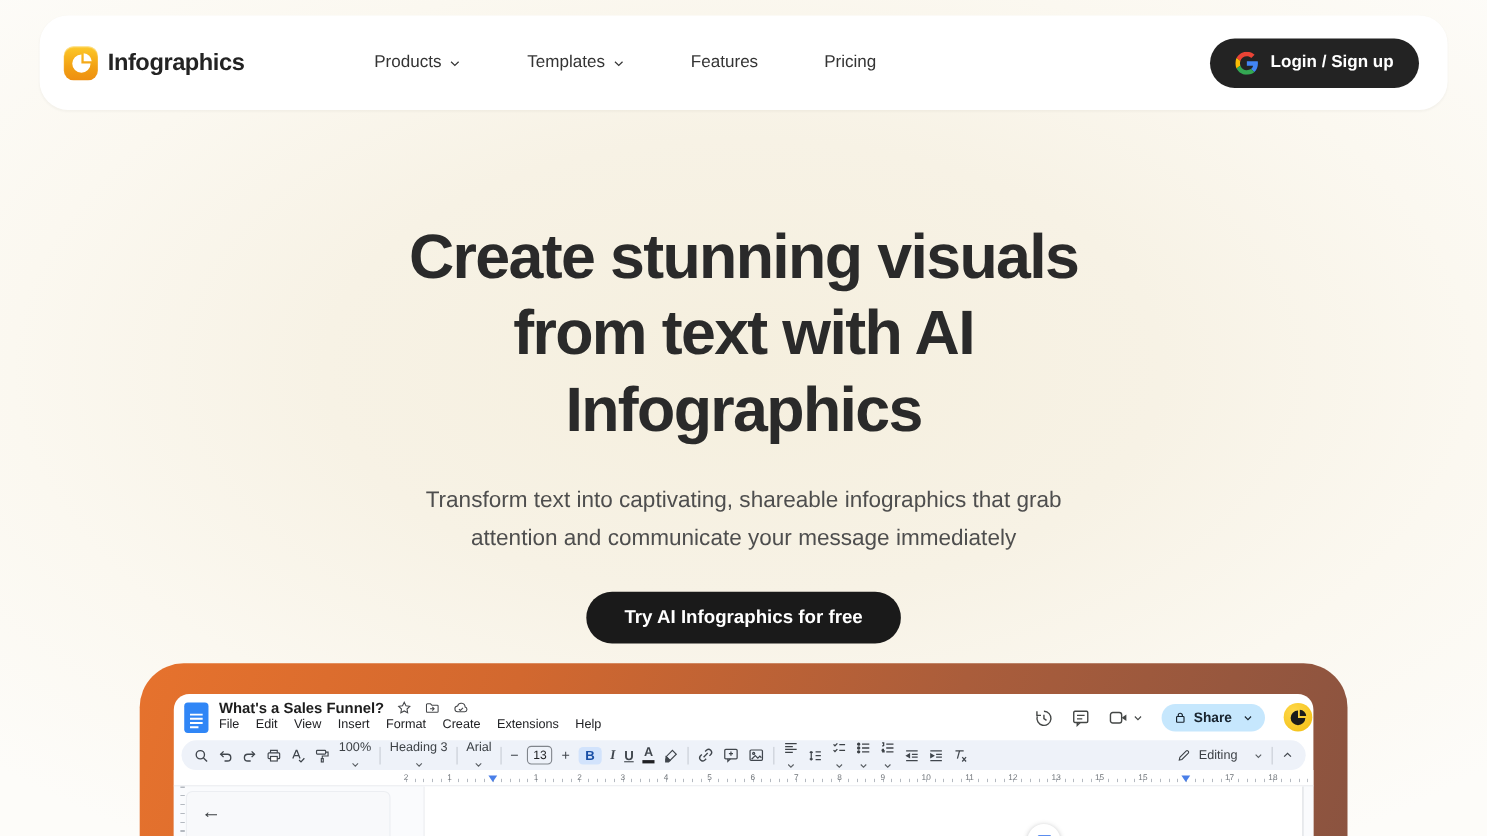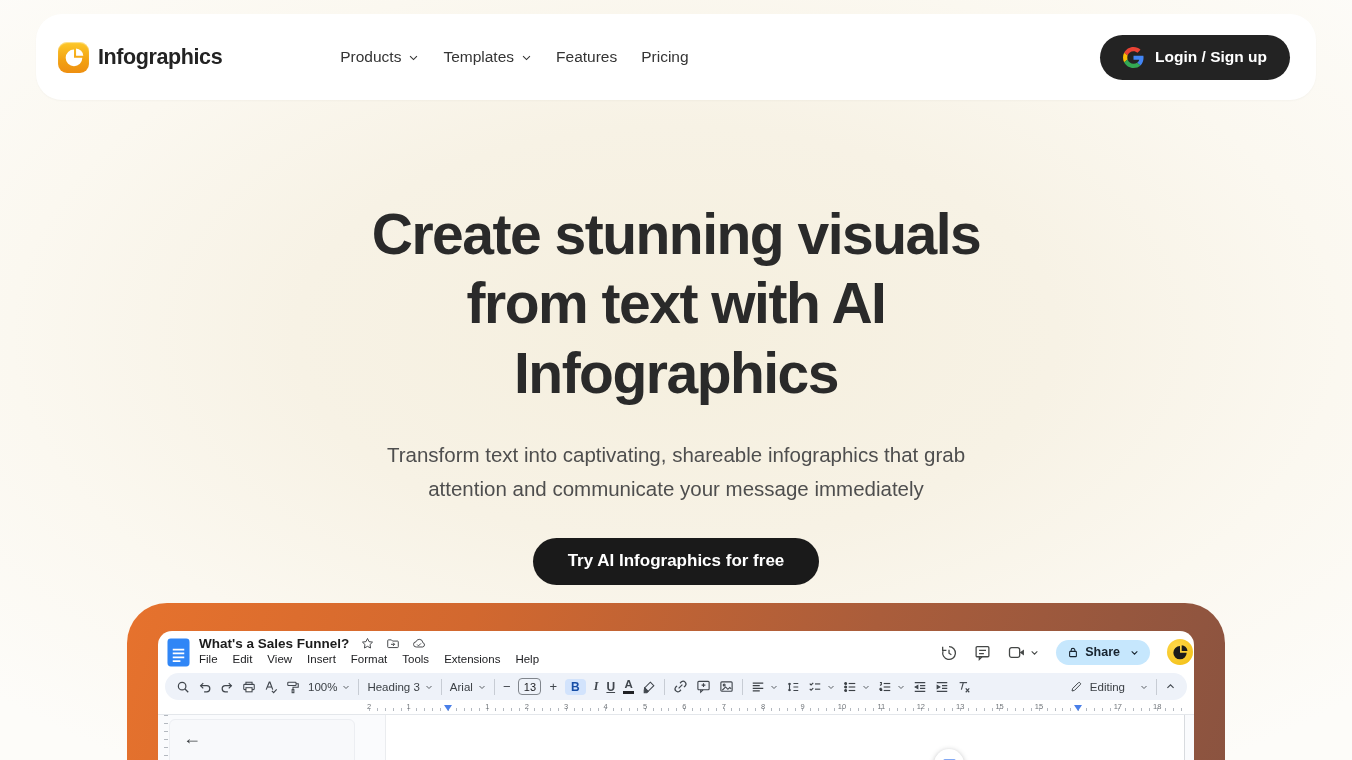--- a/index.html
+++ b/index.html
@@ -19,21 +19,21 @@
     box-shadow:0 1px 2px rgba(0,0,0,0.03);
   }
   .brand { display:flex; align-items:center; gap:9px; cursor:pointer; }
   .brand-logo {
     width:31px; height:31px; border-radius:9px;
     background:linear-gradient(180deg,#fdc929 0%, #f2a113 60%, #ee8f10 100%);
     display:flex; align-items:center; justify-content:center;
     box-shadow:inset 0 1px 1px rgba(255,255,255,.5);
   }
   .brand-text { font-size:21.5px; font-weight:800; color:#232323; letter-spacing:-0.4px; }
-  .nav-links { display:flex; align-items:center; gap:24px; margin-left:118px; }
+  .nav-links { display:flex; align-items:center; gap:60px; margin-left:118px; }
   .nav-link { display:flex; align-items:center; gap:7px; font-size:15.5px; color:#343434; font-weight:500; cursor:pointer; }
   .chev { color:#343434; display:flex; }
   .login-btn {
     margin-left:auto; height:45px; border:none; border-radius:23px;
     background:#232323; color:#fff; font-family:inherit;
     display:flex; align-items:center; gap:11px; padding:0 23px;
     font-size:15.5px; font-weight:700; cursor:pointer;
   }
 
   
@@ -87,21 +87,21 @@
   }
 
   
   .docs-toolbar {
     margin:4px 7px 0; height:27px; border-radius:14px; background:#eef2f9;
     display:flex; align-items:center; padding:0 11px; gap:8px;
     color:#40464d; font-size:12px; white-space:nowrap;
   }
   .tb-ico { display:flex; align-items:center; cursor:pointer; color:#40464d; }
   .tb-sep { width:1px; height:16px; background:#c7ccd4; }
-  .tb-select { display:flex; align-items:center; gap:5px; cursor:pointer; font-size:11.5px; color:#3c4146; }
+  .tb-select { display:flex; align-items:center; gap:5px; cursor:pointer; font-size:11.5px; color:#3c4146;flex-direction:column; }
   .tb-caret { display:flex; color:#5b6065; }
   .tb-letter { font-size:12px; font-weight:700; cursor:pointer; }
   .tb-bold-active { background:#d2e3fc; border-radius:4px; padding:1px 6px; color:#174ea6; }
   .tb-italic { font-style:italic; font-family:"Liberation Serif", serif; }
   .tb-underline { text-decoration:underline; }
   .tb-fontsize-box {
     width:23px; height:17px; border:1px solid #80858c; border-radius:4px;
     display:flex; align-items:center; justify-content:center; font-size:11px; color:#202124; cursor:text;
   }
   .tb-pm { font-size:13px; cursor:pointer; color:#40464d; }
@@ -237,21 +237,21 @@
                 <path d="M5.8 9.3l1.6 1.6 3-3"></path>
               </svg>
           </span>
         </div>
         <div class="docs-menu">
           <span>File</span>
           <span>Edit</span>
           <span>View</span>
           <span>Insert</span>
           <span>Format</span>
-          <span>Tools</span>
+          <span>Create</span>
           <span>Extensions</span>
           <span>Help</span>
         </div>
       </div>
       <div class="docs-head-right">
         <span class="hd-ico">
           <svg width="17" height="17" viewBox="0 0 16 16" fill="none" stroke="currentColor" stroke-width="1.2">
               <path d="M8.5 2.5a6 6 0 11-5.7 4.2"></path>
               <path d="M2.5 2.5v3.5H6"></path>
               <path d="M8.5 5.5v3.2l2.2 1.5"></path>

